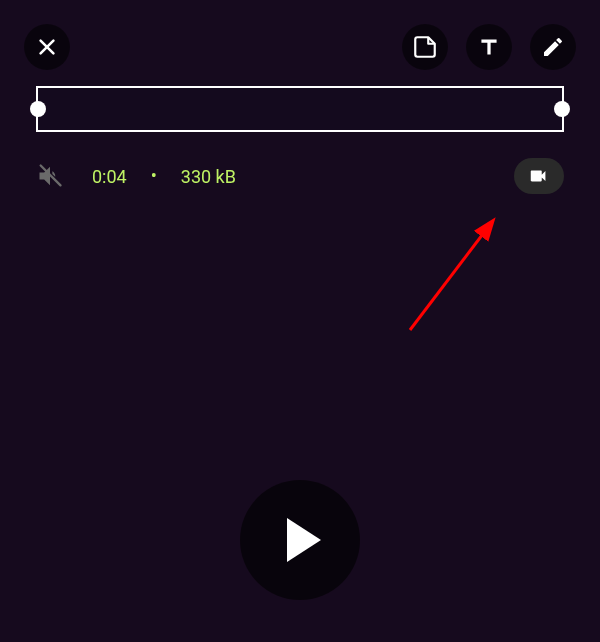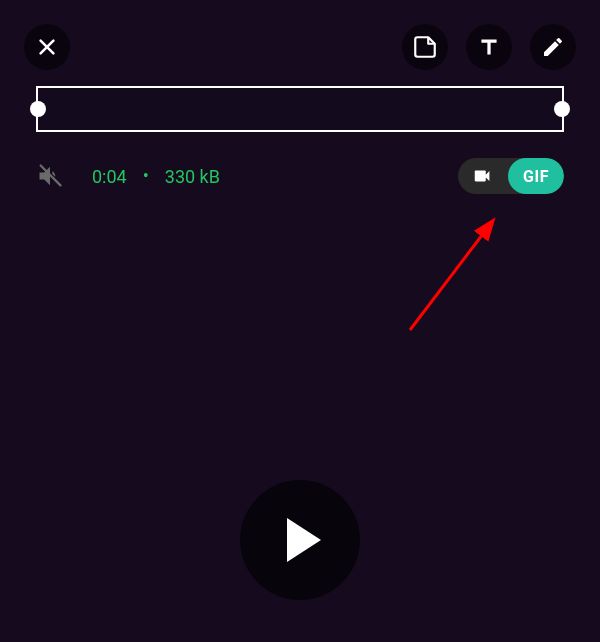--- a/index.html
+++ b/index.html
@@ -71,25 +71,25 @@
       align-items: center;
       padding: 0 36px;
     }
     .mute-icon {
       color: #6a6a6a;
       display: flex;
       align-items: center;
       margin-right: 28px;
     }
     .info-text {
-      color: #22c55e;
+      color: #bef264;
       font-size: 18px;
       display: flex;
       align-items: center;
-      gap: 16px;
+      gap: 24px;
     }
     .info-dot {
       font-size: 18px;
       line-height: 1;
     }
     .mode-toggle {
       margin-left: auto;
       display: flex;
       align-items: center;
       background: #2a2a2a;
@@ -192,23 +192,20 @@
   <div class="info-text">
     <span>0:04</span>
     <span class="info-dot">•</span>
     <span>330 kB</span>
   </div>
   <div class="mode-toggle">
     <div class="mode-video">
       <svg width="22" height="22" viewBox="0 0 24 24" fill="#fff">
         <path d="M15 10.5V7c0-.55-.45-1-1-1H4c-.55 0-1 .45-1 1v10c0 .55.45 1 1 1h10c.55 0 1-.45 1-1v-3.5l4 4v-11l-4 4z"></path>
       </svg>
-    </div>
-    <div class="mode-gif">
-      <span>GIF</span>
     </div>
   </div>
 </div>
 
 <div class="play-btn">
   <div class="play-triangle"></div>
 </div>
 
 <svg class="annotation-arrow" width="120" height="130" viewBox="0 0 120 130">
   <defs>

